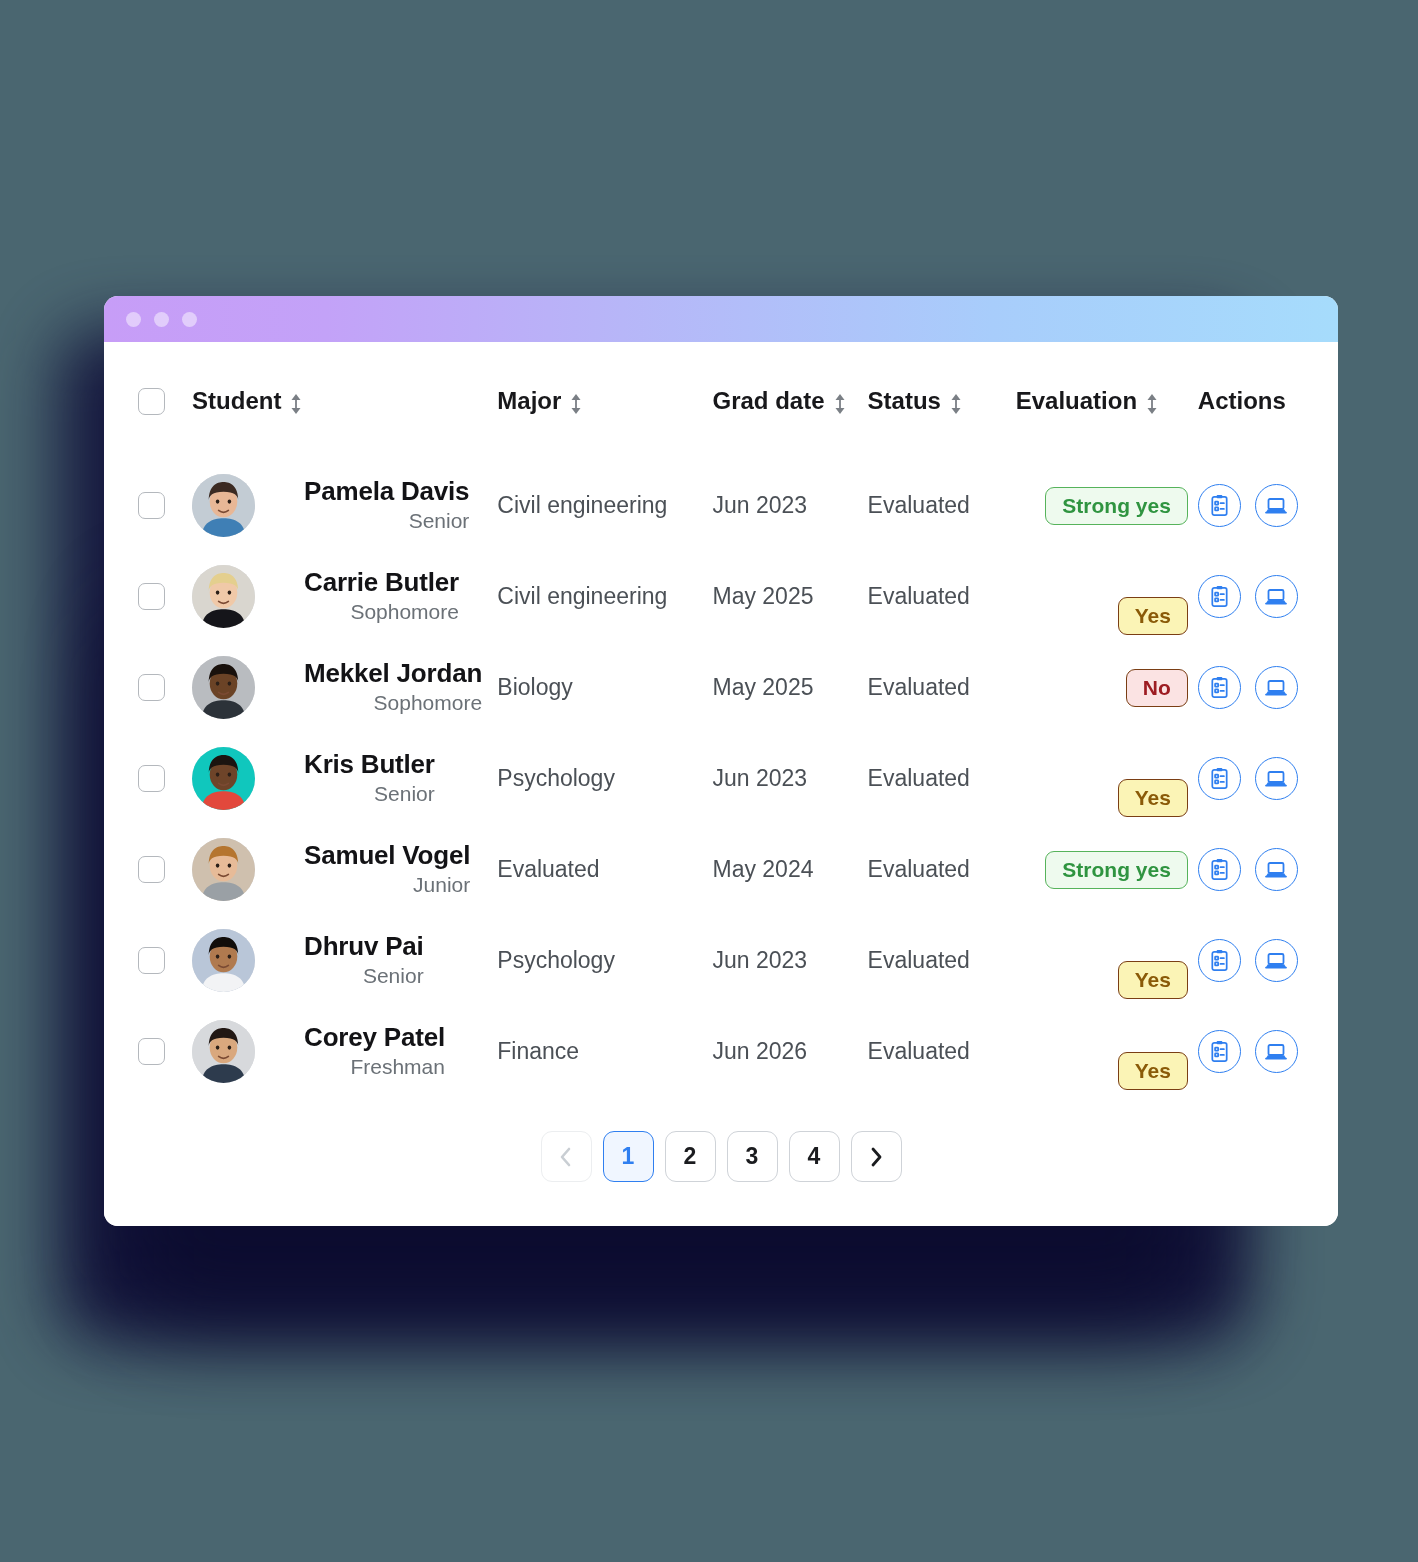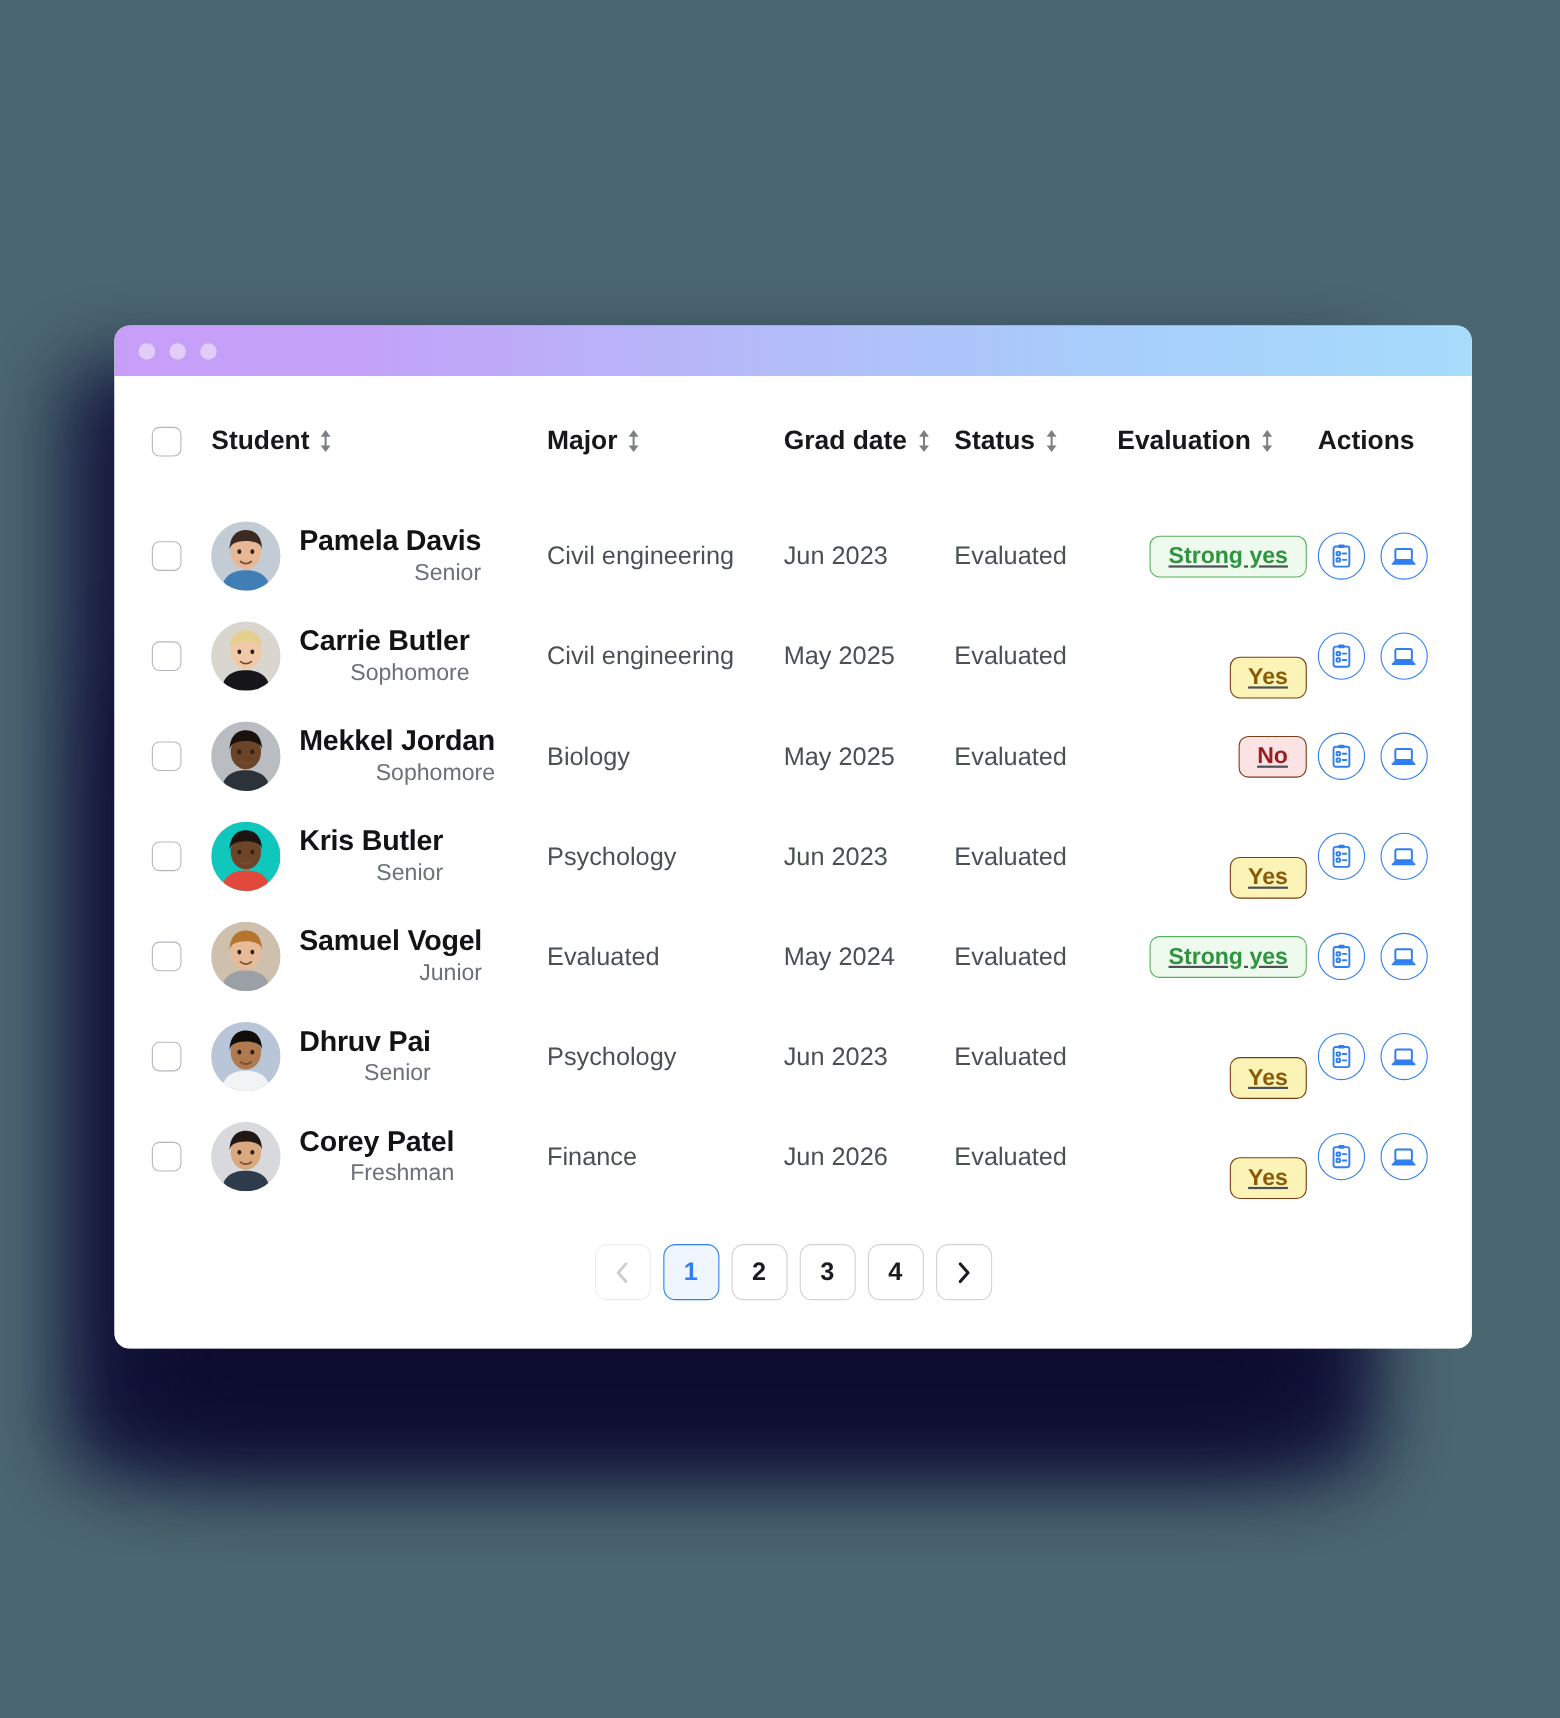--- a/index.html
+++ b/index.html
@@ -77,32 +77,32 @@
     text-align: left;
     font-size: 24px;
     font-weight: bold;
     color: #18181b;
     padding: 0;
     height: 118px;
     vertical-align: middle;
     white-space: nowrap;
   }
 
-  .th-inner { display: inline-flex; align-items: center; gap: 9px; }
+  .th-inner { display: inline-flex; align-items: flex-end; gap: 9px; }
 
   .sort-icon { display:inline-block; width: 12px; height: 22px; position: relative; flex: none; }
   .sort-icon svg { display:block; }
 
   
   .col-check { width: 88px; padding-left: 34px !important; }
   .col-student { width: 305px; }
   .col-major { width: 215px; }
   .col-grad { width: 155px; }
   .col-status { width: 148px; }
-  .col-eval { width: 182px; text-decoration: underline; }
+  .col-eval { width: 182px; }
   .col-actions { width: 140px; margin-top: 25px; }
 
   tbody td {
     padding: 0;
     height: 91px;
     vertical-align: middle;
     font-size: 23px;
     color: #4b5056;
     white-space: nowrap;
   }
@@ -119,21 +119,21 @@
   
   .student-cell { display: flex; align-items: center; gap: 17px; }
   .avatar {
     width: 63px; height: 63px; border-radius: 50%;
     flex: none; overflow: hidden; position: relative;
     background: #d8dade;
   }
   .avatar svg { display: block; width: 100%; height: 100%; }
   .student-name {
     font-size: 26px; font-weight: bold; color: #131316;
-    line-height: 1.12; letter-spacing: -0.2px;
+    line-height: 1.12; letter-spacing: -0.2px; margin-left: 32px;
   }
   .student-year { font-size: 21px; color: #6b7177; line-height: 1.25; margin-top: 2px; text-align: right; }
 
   
   .badge {
     display: inline-block;
     padding: 7px 16px 8px;
     border-radius: 9px;
     font-size: 21px;
     font-weight: bold;

